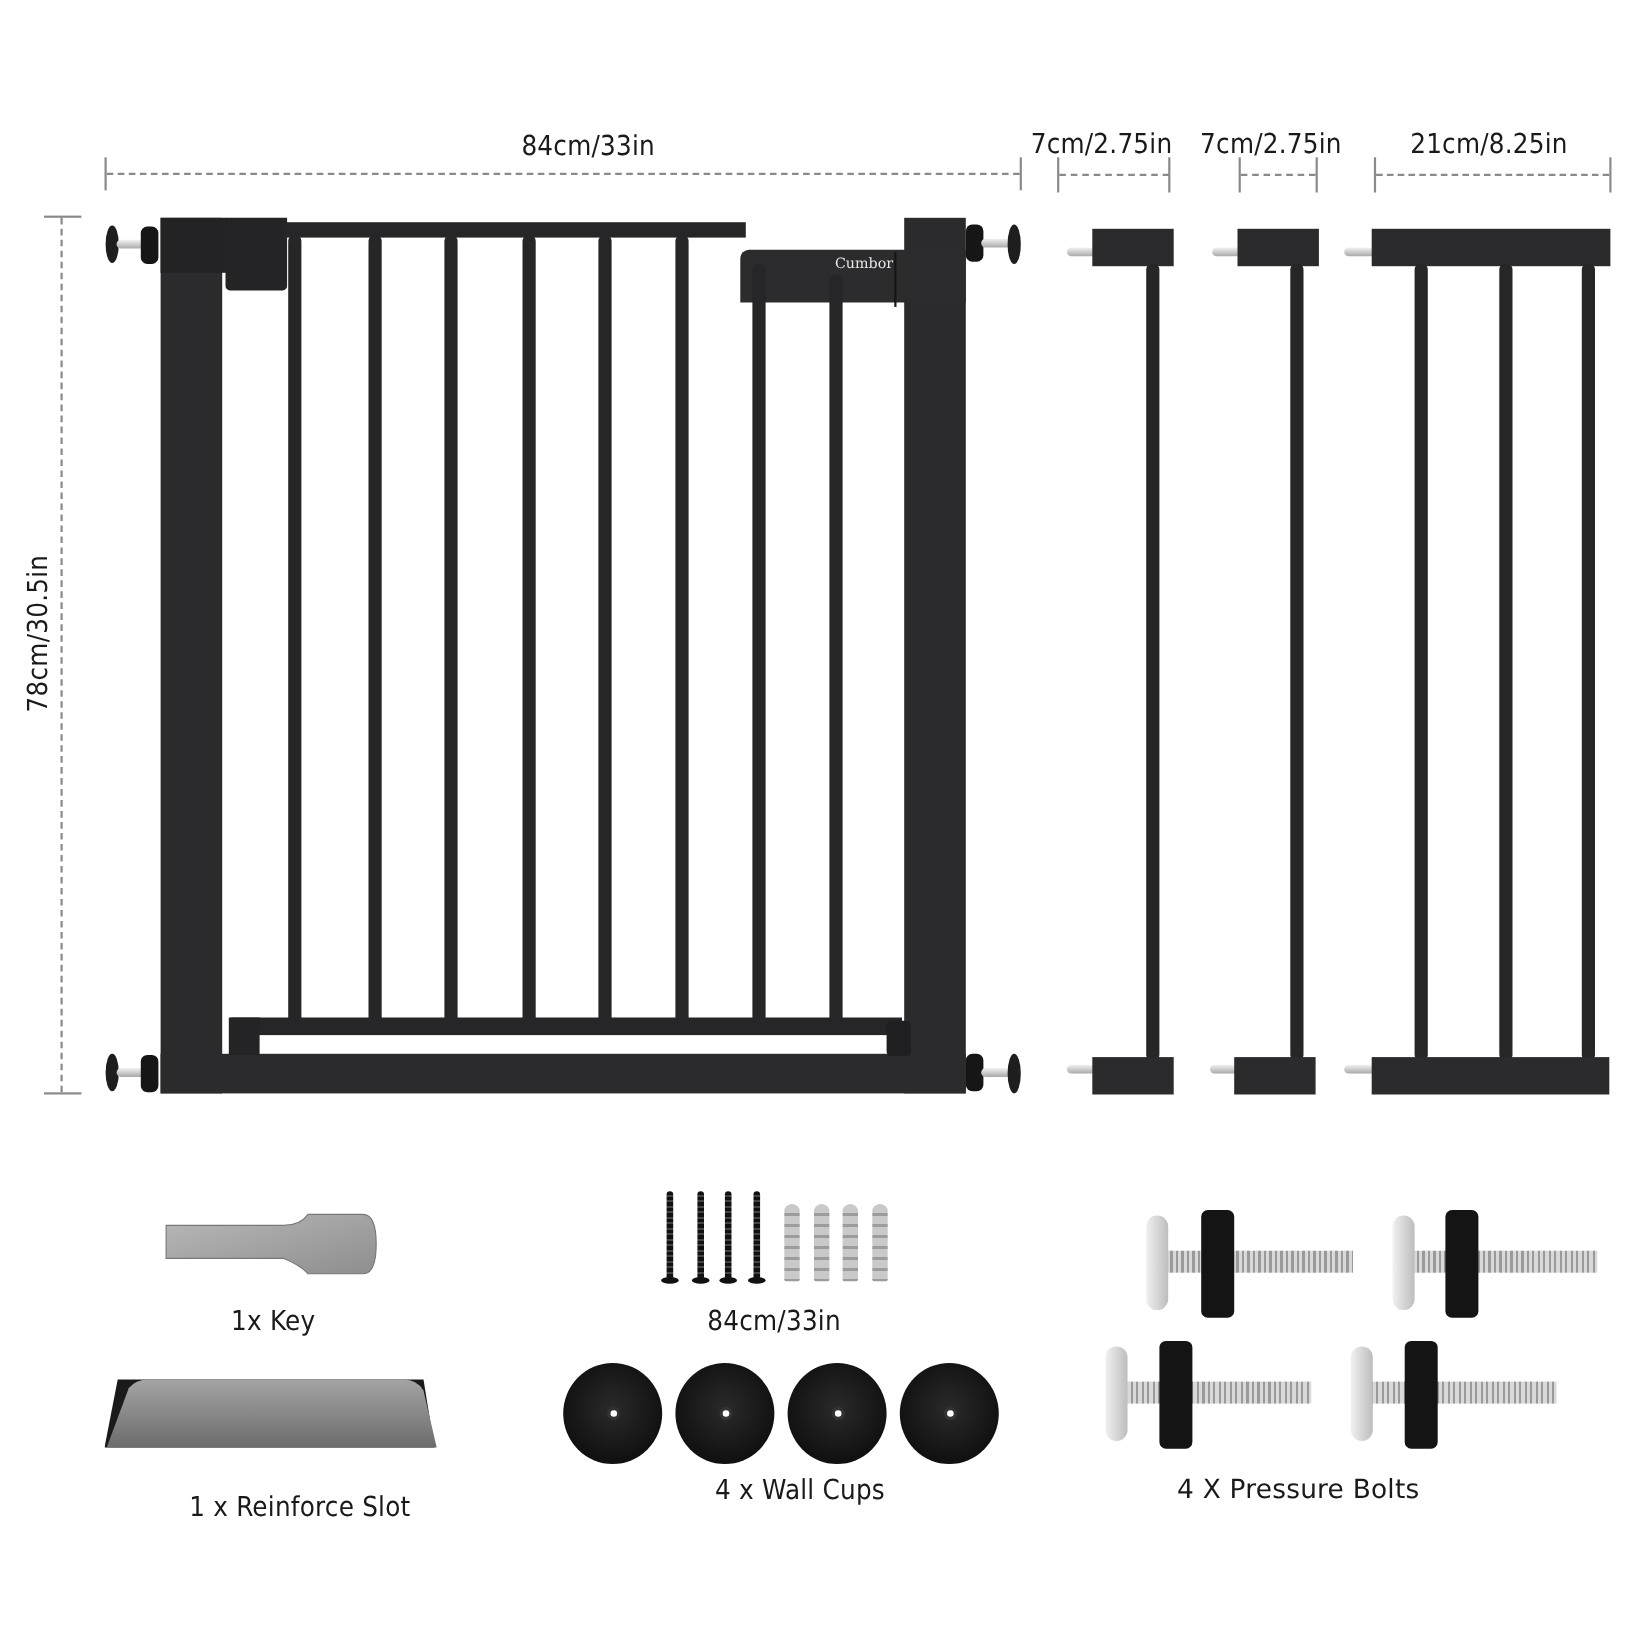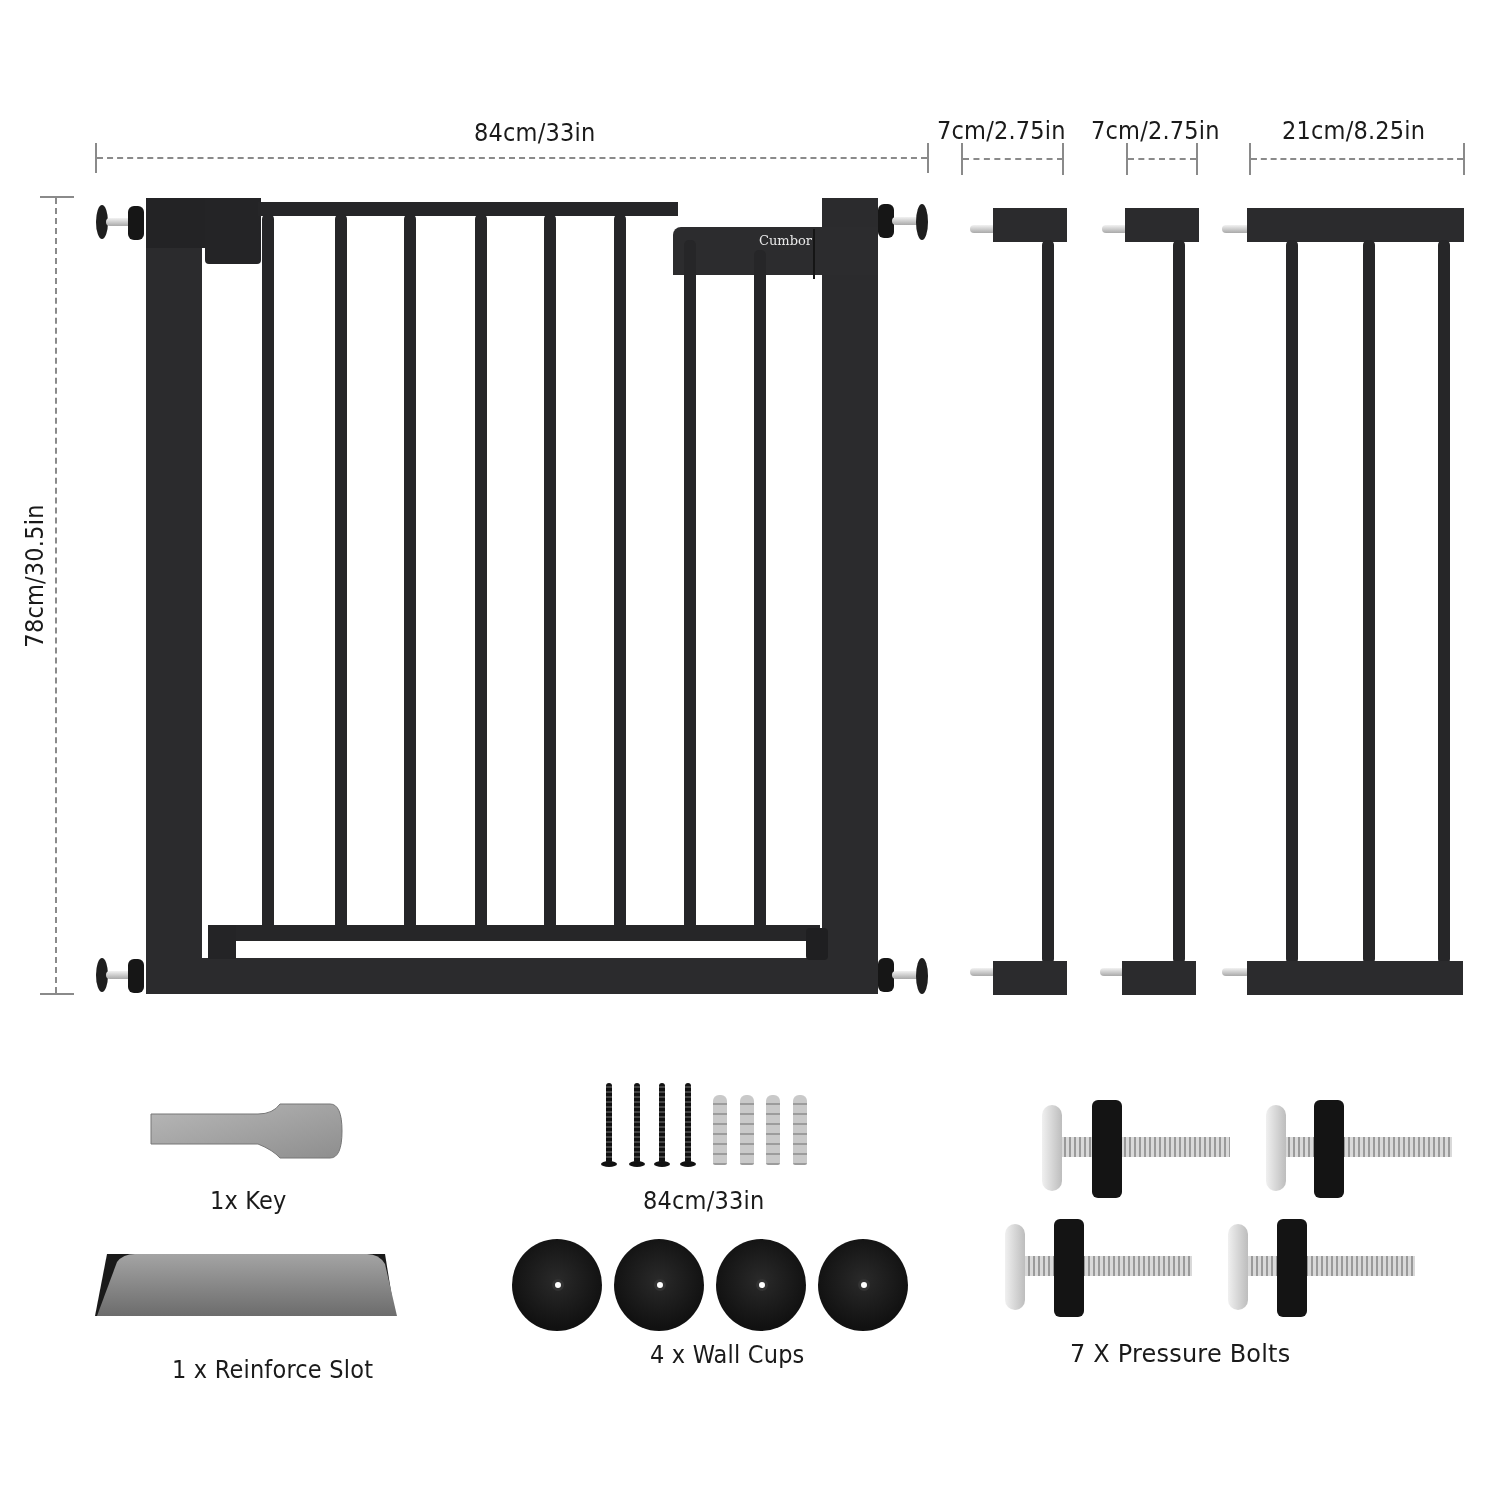--- a/index.html
+++ b/index.html
@@ -208,14 +208,14 @@
   <div>
     <div class="bolt-shaft" style="left:1020px;top:1256px;width:172px;"></div>
     <div class="bolt-head" style="left:1005px;top:1224px;"></div>
     <div class="bolt-knob" style="left:1054px;top:1219px;"></div>
   </div>
   <div>
     <div class="bolt-shaft" style="left:1243px;top:1256px;width:172px;"></div>
     <div class="bolt-head" style="left:1228px;top:1224px;"></div>
     <div class="bolt-knob" style="left:1277px;top:1219px;"></div>
   </div>
-  <div class="label" style="left:1070px;top:1340px;font-family:'DejaVu Sans',sans-serif;font-size:24px;">7 X Pressure Bolts</div>
+  <div class="label" style="left:1070px;top:1340px;font-family:'DejaVu Sans',sans-serif;font-size:24px;">4 X Pressure Bolts</div>
 </div>
 
 </body></html>

